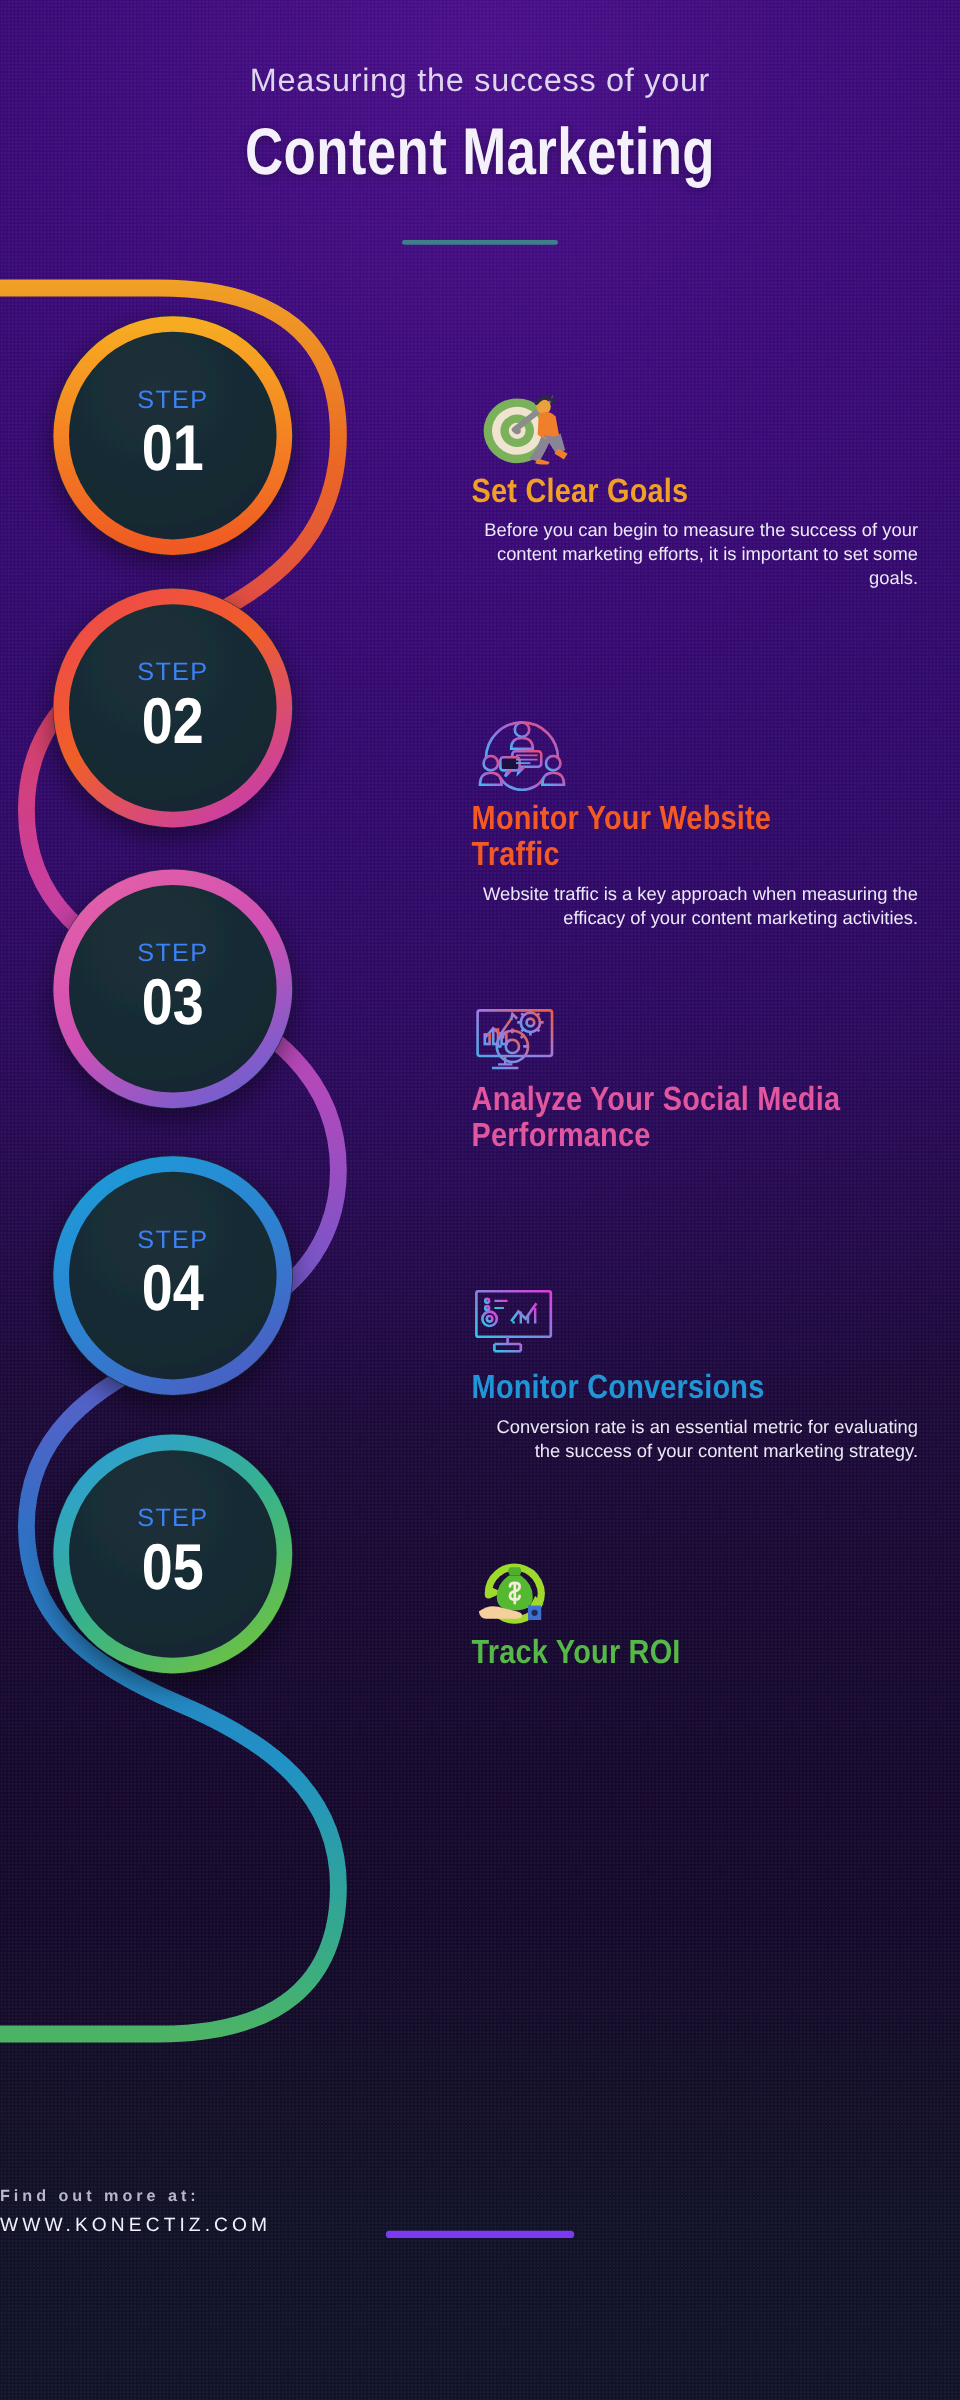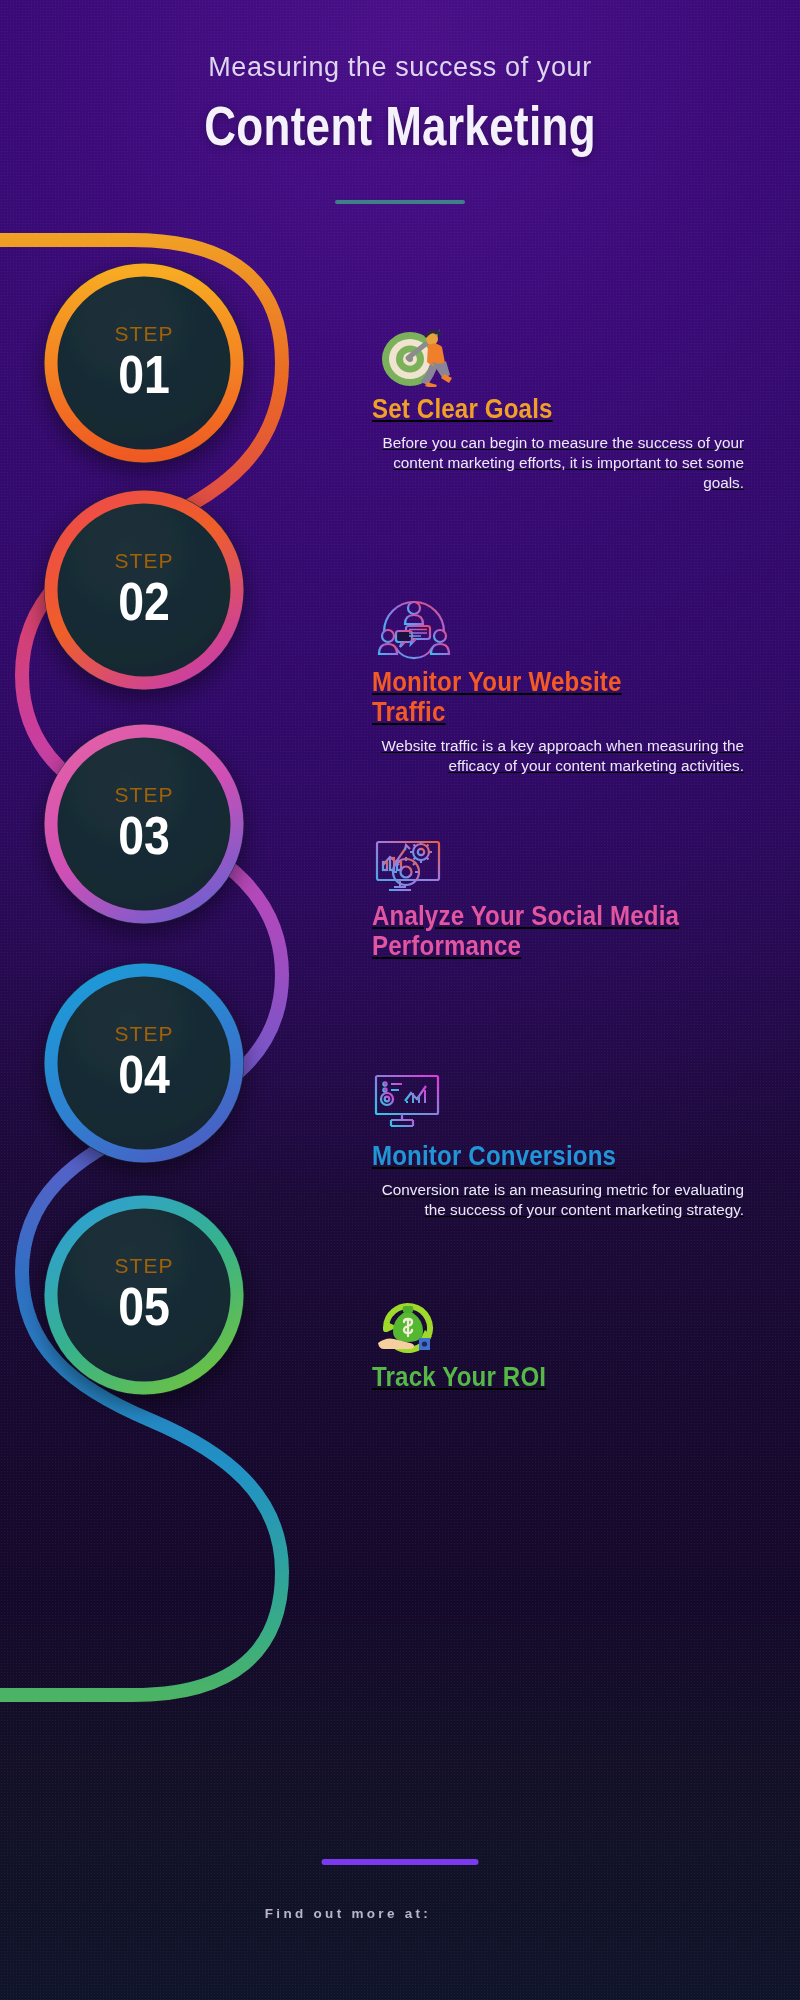--- a/index.html
+++ b/index.html
@@ -66,48 +66,48 @@
   
   #snake { position:absolute; top:0; left:0; width:800px; height:2000px; z-index:2; }
 
   
   .step-badge {
     position:absolute; z-index:5;
     width:260px; text-align:center;
     pointer-events:none;
   }
   .step-word {
-    font-size:21px; letter-spacing:1.1px; color:#a16207; font-weight:400;
+    font-size:21px; letter-spacing:1.1px; color:#3b82f6; font-weight:400;
   }
   .step-num {
     font-size:54px; font-weight:bold; color:#ffffff;
     letter-spacing:0px; line-height:1.02; margin-top:1px;
     transform:scaleX(.86);
   }
 
   
-  .item { position:absolute; left:372px; width:372px; z-index:6;text-decoration:underline; }
+  .item { position:absolute; left:393px; width:372px; z-index:6; }
   .item-icon { height:62px; margin-bottom:7px; }
   .item-icon svg { display:block; }
   .item-title {
     font-size:28px; font-weight:bold; line-height:1.07;
     letter-spacing:.2px; transform:scaleX(.86); transform-origin:left center;
     margin-bottom:9px;
   }
   .item-desc {
     font-size:15.3px; line-height:1.30; color:#ece9f6; font-weight:400;text-align:right;
   }
 
   
   #footer-rule {
     position:absolute; left:50%; transform:translateX(-50%);
     top:1859px; width:157px; height:6px;
     background:#7c3af0; border-radius:3px; z-index:6;
   }
-  #footer { position:absolute; top:1906px; left:0; width:696px; text-align:center; z-index:6; }
+  #footer { position:absolute; top:1822px; left:0; width:696px; z-index:6; }
   #find-more {
     font-size:13.5px; letter-spacing:3.3px; color:#b9b6cb; font-weight:bold;
   }
   #site-url {
     margin-top:9px;
     font-size:16px; letter-spacing:3.4px; color:#f2f0fa; font-weight:500;
   }
 </style>
 </head>
 <body>
@@ -337,21 +337,21 @@
         <circle cx="13" cy="18" r="1.6"></circle>
         <path d="M19 12 h11 M19 18 h8" stroke-width="1.8"></path>
         <circle cx="15" cy="27" r="6"></circle>
         <circle cx="15" cy="27" r="2.3"></circle>
         <path d="M33 29 l6 -8 6 6 9 -13"></path>
         <path d="M35 31 v-2 M41 31 v-10 M47 31 v-7 M53 31 v-13" stroke-width="2"></path>
       </g>
     </svg>
   </div>
   <div class="item-title" style="color:#2196d6;">Monitor Conversions</div>
-  <div class="item-desc">Conversion rate is an measuring metric for evaluating the success of your content marketing strategy.</div>
+  <div class="item-desc">Conversion rate is an essential metric for evaluating the success of your content marketing strategy.</div>
 </div>
 
 <div class="item" style="top:1293px;">
   <div class="item-icon">
     <svg width="90" height="62" viewBox="0 0 90 62">
       <path d="M14 36 a22 22 0 1 1 8 16" fill="none" stroke="#9ed92b" stroke-width="6" stroke-linecap="round"></path>
       <path d="M13 28 l2 11 11 -5 Z" fill="#9ed92b"></path>
       <path d="M48 47 l5 -10 7 7 Z" fill="#9ed92b"></path>
       <path d="M32 20 q-3 -4 0 -7 l8 0 q3 3 0 7 Z" fill="#4fae2e"></path>
       <path d="M31 20 q-10 7 -10 18 q0 11 15 11 q15 0 15 -11 q0 -11 -10 -18 Z" fill="#55b831"></path>
@@ -360,13 +360,14 @@
       <rect x="47" y="45" width="11" height="12" fill="#3f6fcf"></rect>
       <circle cx="52.5" cy="51" r="2.6" fill="#1d2a5a"></circle>
     </svg>
   </div>
   <div class="item-title" style="color:#56b847;">Track Your ROI</div>
 </div>
 
 <div id="footer-rule"></div>
 <div id="footer">
   <div id="find-more">Find out more at:</div>
+  <div id="site-url">WWW.KONECTIZ.COM</div>
 </div>
 
 </body></html>

